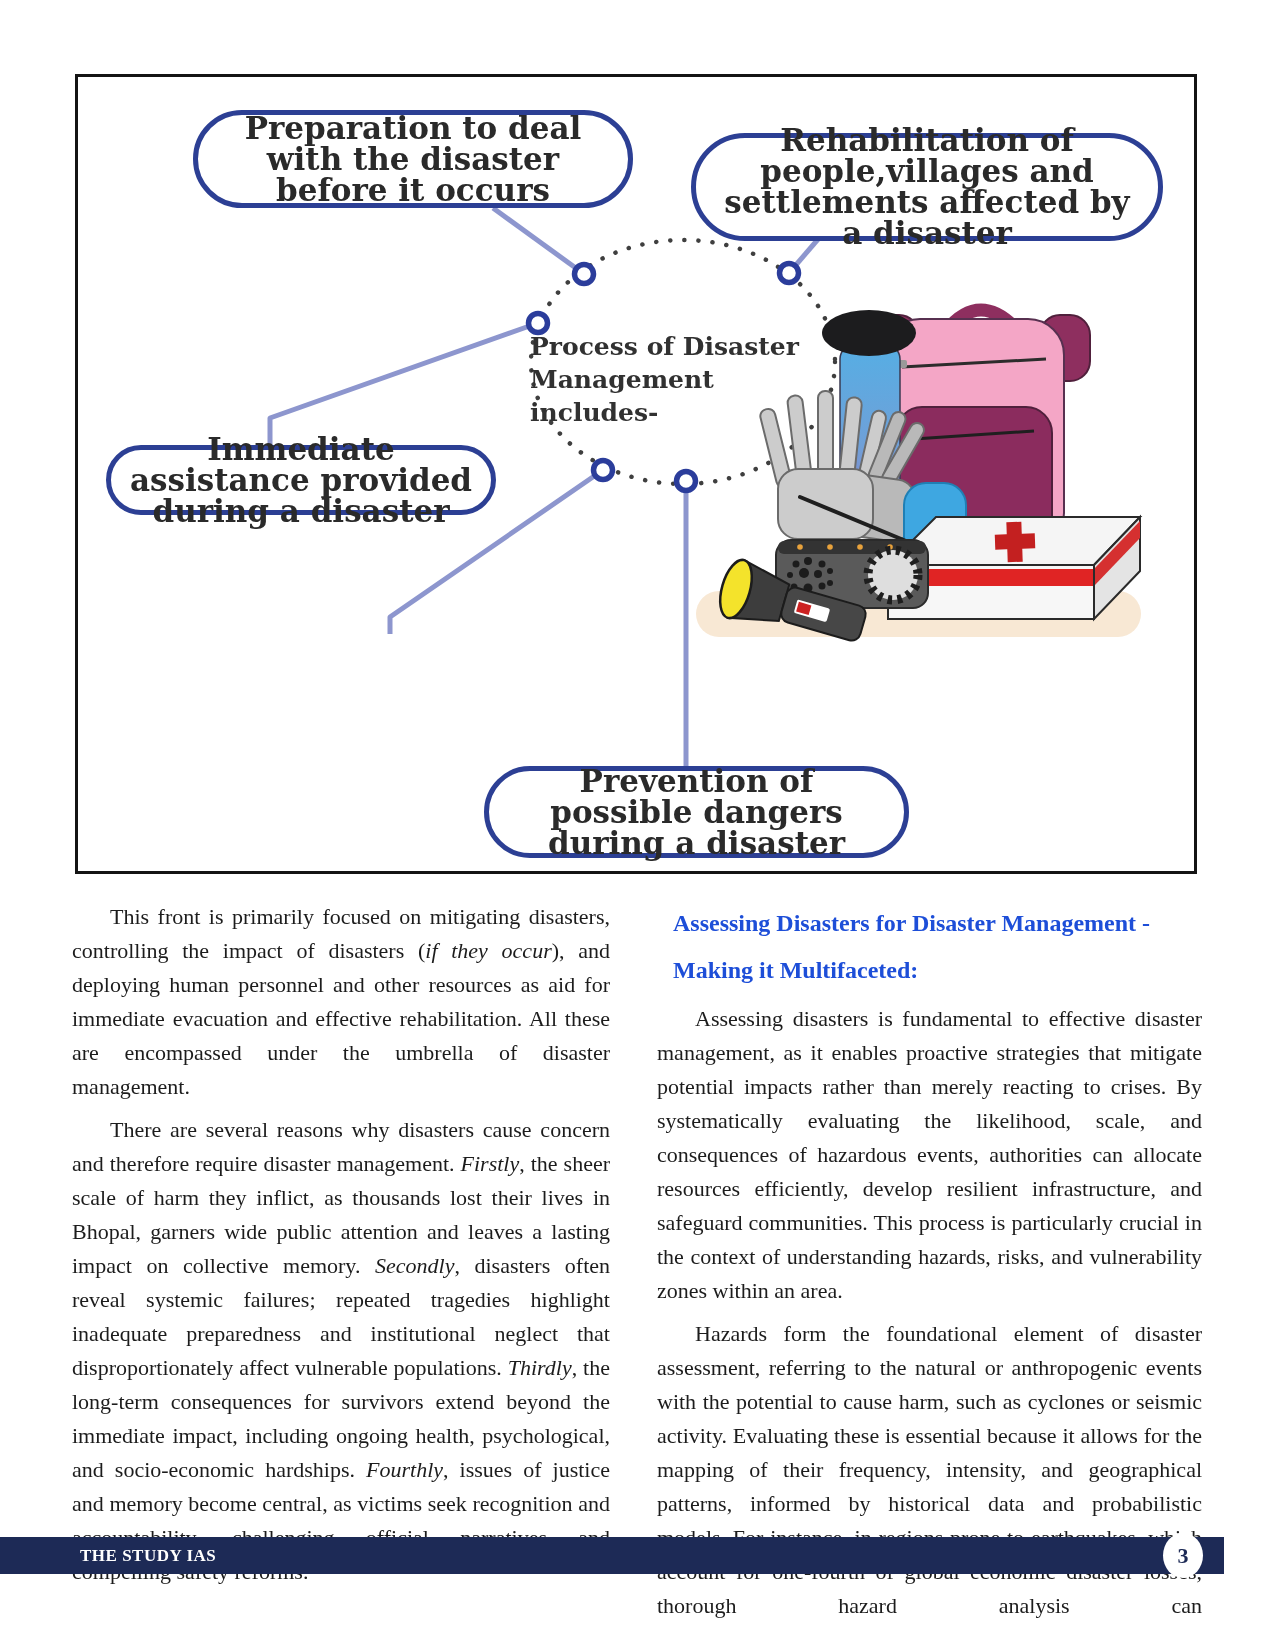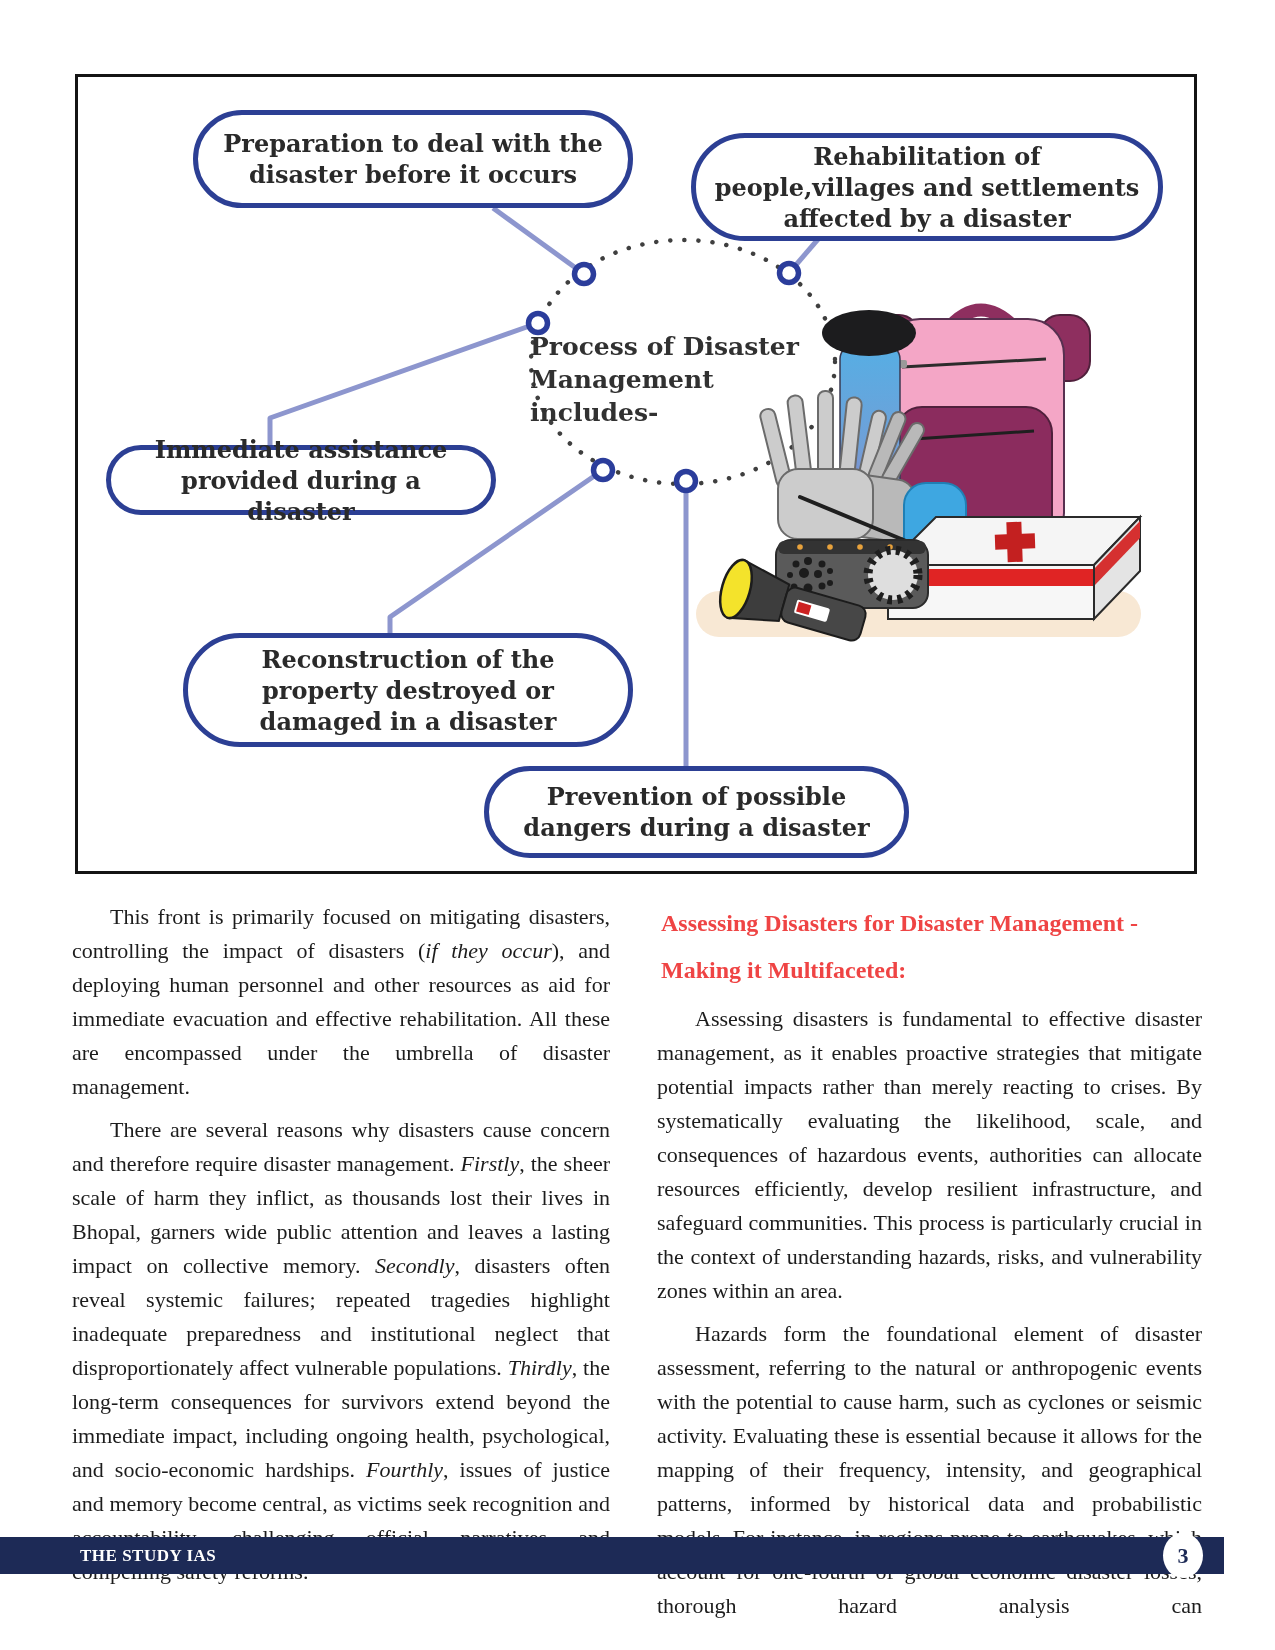--- a/index.html
+++ b/index.html
@@ -10,21 +10,21 @@
   
   .diagram-box{
     position:absolute;left:75px;top:74px;width:1122px;height:800px;
     border:3px solid #141414;background:#fff;box-sizing:border-box;
   }
   .diagram-svg{position:absolute;left:0;top:0;width:1116px;height:794px;}
   .bubble{
     position:absolute;display:flex;align-items:center;justify-content:center;
     border:5px solid #2c3f94;border-radius:60px;background:#fff;
     font-family:"DejaVu Serif", serif;font-weight:600;color:#2a2a2a;
-    font-size:24px;line-height:31px;text-align:center;box-sizing:border-box;
+    font-size:31px;line-height:31px;text-align:center;box-sizing:border-box;
     padding:4px 18px;
   }
   .bubble-preparation{left:115px;top:33px;width:440px;height:98px;}
   .bubble-rehabilitation{left:613px;top:31px;width:472px;height:108px;margin-top:25px;}
   .bubble-immediate{left:28px;top:368px;width:390px;height:70px;}
   .bubble-reconstruction{left:105px;top:556px;width:450px;height:114px;}
   .bubble-prevention{left:406px;top:689px;width:425px;height:92px;}
   .center-label{
     position:absolute;left:452px;top:253px;width:312px;
     font-family:"DejaVu Serif", serif;font-weight:700;color:#313131;
@@ -32,22 +32,22 @@
   }
   
   .col{position:absolute;top:900px;text-align:justify;font-size:22px;line-height:34px;}
   .col-left{left:72px;width:538px;}
   .col-right{left:657px;width:545px;}
   .col p{margin:0 0 9px 0;text-indent:38px;}
   .col p.justify-last{text-align-last:justify;}
   .b{font-weight:normal;}
   .i{font-style:italic;}
   .section-heading{
-    font-weight:bold;color:#ef4444;font-size:24px;line-height:47px;
-    margin:0 0 8px 4px;text-align:left;
+    font-weight:bold;color:#1d4ed8;font-size:24px;line-height:47px;
+    margin:0 0 8px 16px;text-align:left;
   }
   
   .footer-bar{
     position:absolute;left:0;top:1537px;width:1224px;height:37px;
     background:#1d2a56;
   }
   .footer-brand{
     position:absolute;left:80px;top:0;height:37px;line-height:37px;
     color:#ffffff;font-weight:bold;font-size:17px;letter-spacing:0.5px;
   }
@@ -175,21 +175,20 @@
         <rect x="50" y="-18" width="82" height="36" rx="9" fill="#474747" stroke="#1c1c1c" stroke-width="2"></rect>
         <rect x="62" y="-7" width="34" height="14" rx="2" fill="#ffffff"></rect>
         <rect x="64" y="-5" width="13" height="10" fill="#cc2222"></rect>
       </g>
     </g>
   </svg>
 
   <div class="bubble bubble-preparation">Preparation to deal with the disaster before it occurs</div>
   <div class="bubble bubble-rehabilitation">Rehabilitation of people,villages and settlements affected by a disaster</div>
   <div class="bubble bubble-immediate">Immediate assistance provided during a disaster</div>
-  <div class="bubble bubble-reconstruction">Reconstruction of the property destroyed or damaged in a disaster</div>
   <div class="bubble bubble-prevention">Prevention of possible dangers during a disaster</div>
 
   <div class="center-label">
     <div>Process of Disaster</div>
     <div>Management</div>
     <div>includes-</div>
   </div>
 </div>
 
 <div class="col col-left">

